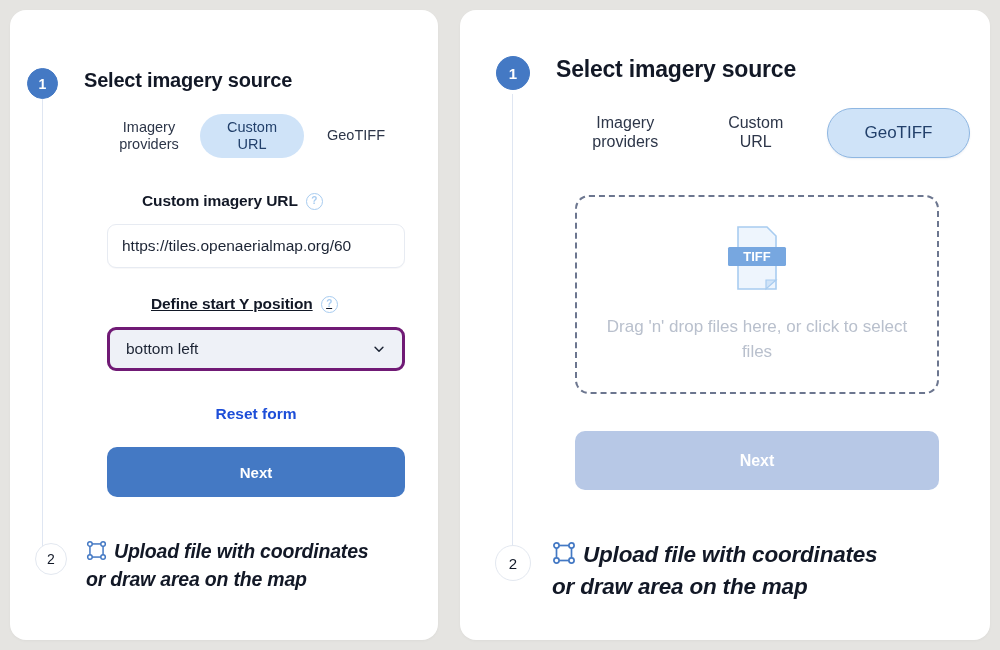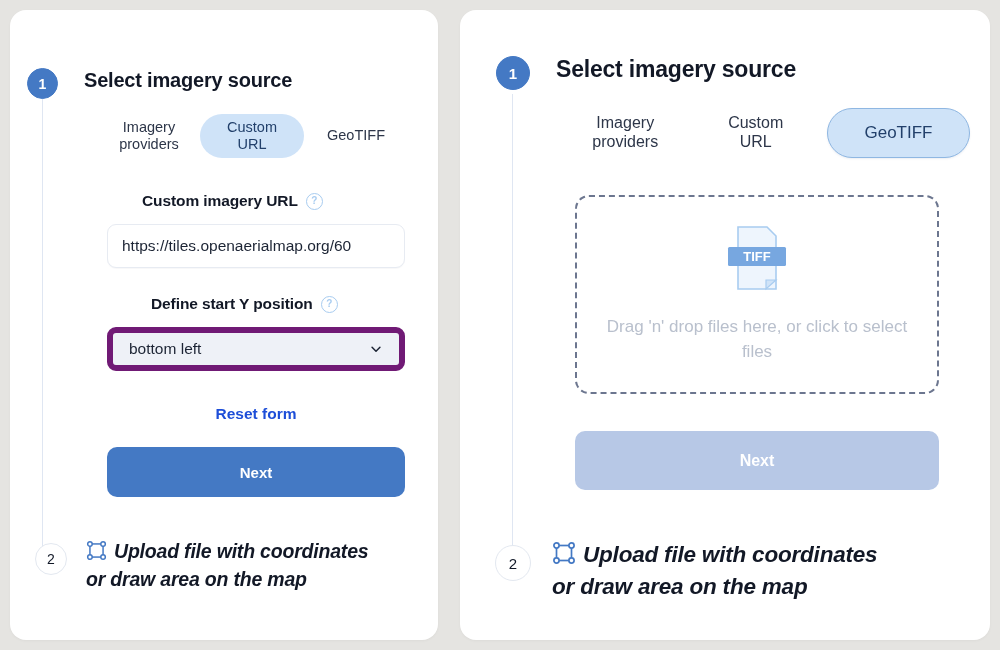--- a/index.html
+++ b/index.html
@@ -100,21 +100,21 @@
     border:1px solid #e7ebf2;
     border-radius:9px;
     color:#1c2434;
     display:flex;align-items:center;
     padding:6px 14px;
     box-shadow:0 1px 1px rgba(20,30,60,.03);
   }
   .select-input{
     position:absolute;box-sizing:border-box;
     background:#eef1f7;
-    border:6px solid #701a75;
+    border:3px solid #701a75;
     border-radius:9px;
     color:#1c2434;
     display:flex;align-items:center;justify-content:space-between;
     padding:11px 16px;
     cursor:pointer;
   }
   .chev{width:14px;height:14px;flex:0 0 auto;}
 
   
   .reset-link{
@@ -207,21 +207,21 @@
     </div>
 
     <div class="field-label" style="left:96px;top:182px;font-size:15.5px;">
       <span>Custom imagery URL</span>
       <span class="help-icon">?</span>
     </div>
     <div class="text-input" style="left:97px;top:214px;width:298px;height:44px;font-size:15.5px;">
       <span>https://tiles.openaerialmap.org/60</span>
     </div>
 
-    <div class="field-label" style="left:105px;top:285px;font-size:15.5px;">
+    <div class="field-label" style="left:105px;top:285px;font-size:15.5px;text-decoration:underline;">
       <span>Define start Y position</span>
       <span class="help-icon">?</span>
     </div>
     <div class="select-input" style="left:97px;top:317px;width:298px;height:44px;font-size:15.5px;">
       <span>bottom left</span>
       <span class="chev">
         <svg viewBox="0 0 16 16" width="14" height="14" aria-hidden="true">
           <path d="M3.5 6 L8 10.5 L12.5 6" fill="none" stroke="#1c2434" stroke-width="1.7" stroke-linecap="round" stroke-linejoin="round"></path>
         </svg>
       </span>

